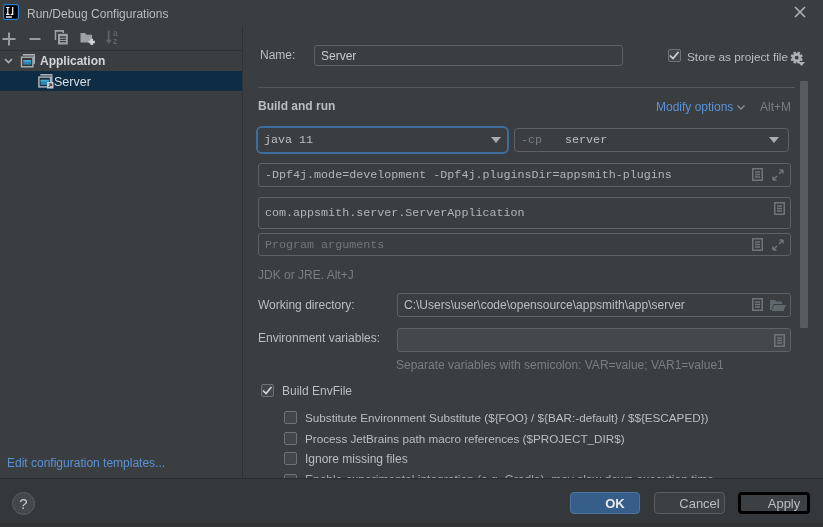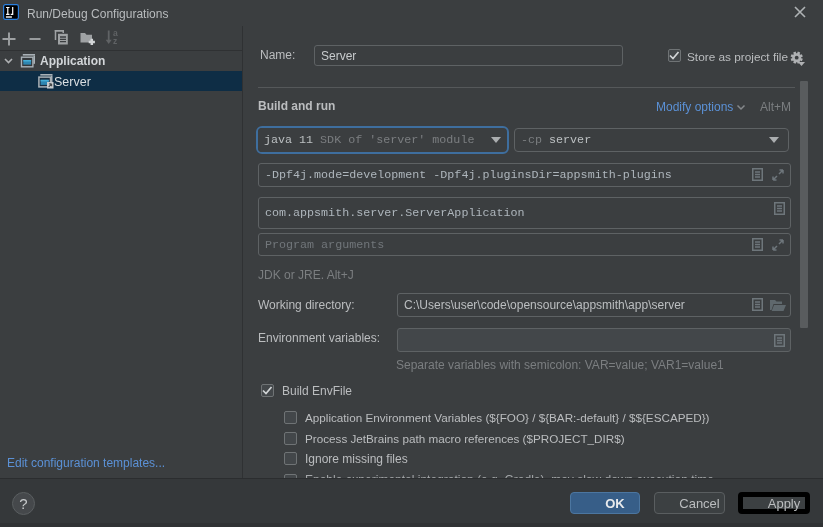--- a/index.html
+++ b/index.html
@@ -93,25 +93,25 @@
 <div class="abs" style="left:258px;top:87px;width:537px;height:1px;background:#55585A;"></div>
 
 <div class="lbl" style="left:258px;top:99px;font-weight:bold;">Build and run</div>
 <div class="abs" style="left:656px;top:100px;font-size:12px;color:#5B91D6;">Modify options</div>
 <svg width="8" height="5" style="left:737px;top:105px;">
   <path d="M0.5 0.5 L4 4 L7.5 0.5" stroke="#85888B" stroke-width="1.5" fill="none"></path>
 </svg>
 <div class="dim" style="left:760px;top:100px;">Alt+M</div>
 
 <div class="abs" style="left:256px;top:126px;width:253px;height:28px;box-sizing:border-box;border:2px solid #3E6E9E;border-radius:6px;"></div>
-<div class="fld" style="left:258px;top:128px;width:202px;height:24px;border:none;border-radius:4px;"><span style="color:#BCC0C2;">java 11 </span><span style="color:#7B7E80;">SDK of 'server' module</span></div>
+<div class="fld" style="left:258px;top:128px;width:202px;height:24px;border:none;border-radius:4px;"><span style="color:#BCC0C2;">java 11 </span></div>
 <svg width="10" height="6" style="left:491px;top:137px;">
   <path d="M0 0 H10 L5 6 Z" fill="#ABAEB0"></path>
 </svg>
-<div class="fld" style="left:514px;top:128px;width:275px;height:24px;border-radius:4px;"><span style="color:#7B7E80;">-cp </span><span style="color:#BCC0C2;">server</span></div>
+<div class="fld" style="left:514px;top:128px;width:275px;height:24px;border-radius:4px;gap:16px;"><span style="color:#7B7E80;">-cp </span><span style="color:#BCC0C2;">server</span></div>
 <svg width="10" height="6" style="left:769px;top:137px;">
   <path d="M0 0 H10 L5 6 Z" fill="#ABAEB0"></path>
 </svg>
 
 <div class="fld" style="left:258px;top:163px;width:533px;height:24px;">-Dpf4j.mode=development -Dpf4j.pluginsDir=appsmith-plugins</div>
 <svg width="11" height="13" style="left:752px;top:168px;">
   <rect x="0.75" y="0.75" width="9.5" height="11.5" fill="none" stroke="#6E767B" stroke-width="1.5"></rect>
   <path d="M3 4 H8 M3 6.5 H8 M3 9 H8" stroke="#6E767B" stroke-width="1.4"></path>
 </svg>
 <svg width="12" height="12" style="left:772px;top:169px;">
@@ -154,32 +154,32 @@
 </svg>
 <div class="dim" style="left:396px;top:358px;">Separate variables with semicolon: VAR=value; VAR1=value1</div>
 
 <div class="cb" style="left:261px;top:384px;"></div>
 <svg width="11" height="9" style="left:262px;top:386px;">
   <path d="M1 4.5 L4 7.5 L9.5 1" stroke="#D2D5D7" stroke-width="1.7" fill="none"></path>
 </svg>
 <div class="lbl" style="left:282px;top:384px;">Build EnvFile</div>
 
 <div class="cb" style="left:284px;top:411px;"></div>
-<div class="lbl" style="left:305px;top:411px;font-size:11.7px;">Application Environment Variables (${FOO} / ${BAR:-default} / $${ESCAPED})</div>
+<div class="lbl" style="left:305px;top:411px;font-size:11.7px;">Substitute Environment Substitute (${FOO} / ${BAR:-default} / $${ESCAPED})</div>
 
 <div class="cb" style="left:284px;top:432px;"></div>
 <div class="lbl" style="left:305px;top:432px;font-size:11.7px;">Process JetBrains path macro references ($PROJECT_DIR$)</div>
 
 <div class="cb" style="left:284px;top:452px;"></div>
 <div class="lbl" style="left:305px;top:452px;">Ignore missing files</div>
 
 <div class="cb" style="left:284px;top:474px;"></div>
 <div class="lbl" style="left:305px;top:473px;color:#A5A8AA;">Enable experimental integration (e.g. Gradle), may slow down execution time</div>
 
 <div class="abs" style="left:0;top:478px;width:823px;height:1px;background:#2B2D2F;"></div>
 <div class="abs" style="left:0;top:479px;width:823px;height:44px;background:#35383A;"></div>
 <div class="abs" style="left:12px;top:492px;width:23px;height:23px;box-sizing:border-box;border:1px solid #5A5E60;background:#45484B;border-radius:50%;color:#C6C9CB;font-size:15px;display:flex;align-items:center;justify-content:center;">?</div>
 <div class="btn" style="left:570px;top:492px;width:70px;background:#375E88;border:1px solid #4C76A0;color:#E8EAEC;font-weight:bold;">OK</div>
 <div class="btn" style="left:654px;top:492px;width:71px;background:#3C4042;border:1px solid #5A5E60;color:#BBBDBF;">Cancel</div>
-<div class="btn" style="left:738px;top:492px;width:72px;background:#3C4042;border:5px solid #000000;color:#BBBDBF;">Apply</div>
+<div class="btn" style="left:738px;top:492px;width:72px;background:#3C4042;border:3px solid #000000;color:#BBBDBF;">Apply</div>
 <div class="abs" style="left:0;top:523px;width:823px;height:4px;background:#303234;"></div>
 
 <div class="abs" style="left:800px;top:81px;width:8px;height:247px;background:#595C5E;border-radius:1px;"></div>
 
 </body></html>

